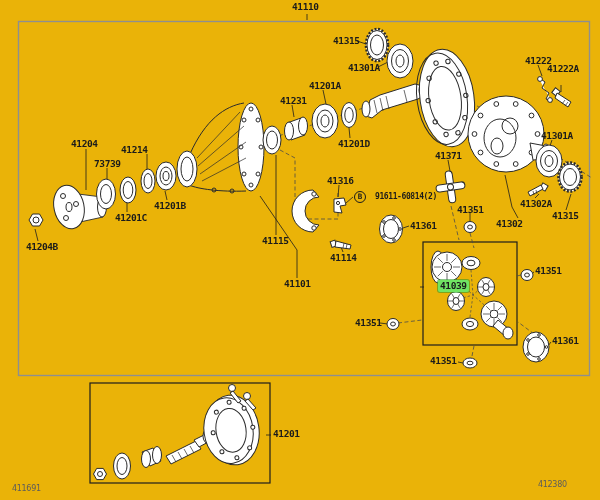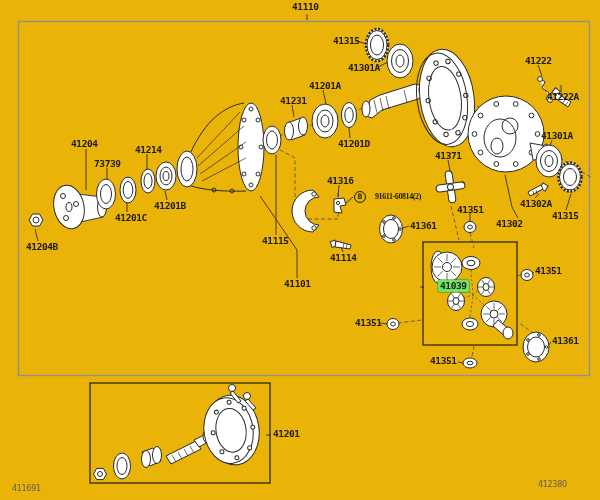--- a/index.html
+++ b/index.html
@@ -2,21 +2,21 @@
 <html><head>
 <meta charset="utf-8">
 <style>
   html,body{margin:0;padding:0;background:#fff;}
   .stage{position:relative;width:600px;height:500px;background:#eab308;overflow:hidden;
          font-family:"DejaVu Sans Mono",monospace;}
   .art{position:absolute;left:0;top:0;}
   .lbl{position:absolute;font:bold 9.5px "DejaVu Sans Mono",monospace;color:#1b1b1b;
        letter-spacing:-0.4px;white-space:nowrap;line-height:10px;}
   .hl{padding:1px 2px;border-radius:2px;box-shadow:0 0 0 1px rgba(40,150,40,.55);margin-left:48px;}
-  .note-text{font-size:8px;letter-spacing:-0.4px;font-family:Liberation Serif, serif;}
+  .note-text{font-size:8px;letter-spacing:-0.4px;}
   .b-badge{position:absolute;width:10px;height:10px;border:1px solid #1b1b1b;border-radius:50%;
            font:bold 7.5px "DejaVu Sans Mono",monospace;color:#1b1b1b;text-align:center;line-height:10px;}
   .code{position:absolute;font:8px "DejaVu Sans",sans-serif;color:#5c5c5c;letter-spacing:-0.3px;text-align:right;}
 </style>
 </head>
 <body>
 
 <div class="stage">
 
 <svg class="art" width="600" height="500" viewBox="0 0 600 500">
@@ -396,35 +396,35 @@
       <polygon points="248,399 256,408 253,410 245,401"></polygon>
     </g>
   </g>
 </svg>
 
 <div class="lbl" style="left:292px;top:2px">41110</div>
 <div class="lbl" style="left:26px;top:242px">41204B</div>
 <div class="lbl" style="left:71px;top:139px">41204</div>
 <div class="lbl" style="left:94px;top:159px">73739</div>
 <div class="lbl" style="left:115px;top:213px">41201C</div>
-<div class="lbl" style="left:135px;top:145px">41214</div>
+<div class="lbl" style="left:121px;top:145px">41214</div>
 <div class="lbl" style="left:154px;top:201px">41201B</div>
 <div class="lbl" style="left:262px;top:236px">41115</div>
 <div class="lbl" style="left:284px;top:279px">41101</div>
 <div class="lbl" style="left:280px;top:96px">41231</div>
 <div class="lbl" style="left:309px;top:81px">41201A</div>
 <div class="lbl" style="left:338px;top:139px">41201D</div>
 <div class="lbl" style="left:333px;top:36px">41315</div>
 <div class="lbl" style="left:348px;top:63px">41301A</div>
 <div class="lbl" style="left:327px;top:176px">41316</div>
 <div class="lbl" style="left:330px;top:253px">41114</div>
 <div class="lbl" style="left:410px;top:221px">41361</div>
 <div class="lbl" style="left:435px;top:151px">41371</div>
 <div class="lbl" style="left:525px;top:56px">41222</div>
-<div class="lbl" style="left:547px;top:92px">41222A</div>
+<div class="lbl" style="left:547px;top:64px">41222A</div>
 <div class="lbl" style="left:541px;top:131px">41301A</div>
 <div class="lbl" style="left:520px;top:199px">41302A</div>
 <div class="lbl" style="left:496px;top:219px">41302</div>
 <div class="lbl" style="left:552px;top:211px">41315</div>
 <div class="lbl hl" style="left: 390px; top: 280px; background: rgb(112, 228, 99);">41039</div>
 <div class="lbl" style="left:457px;top:205px">41351</div>
 <div class="lbl" style="left:535px;top:266px">41351</div>
 <div class="lbl" style="left:355px;top:318px">41351</div>
 <div class="lbl" style="left:430px;top:356px">41351</div>
 <div class="lbl" style="left:552px;top:336px">41361</div>

